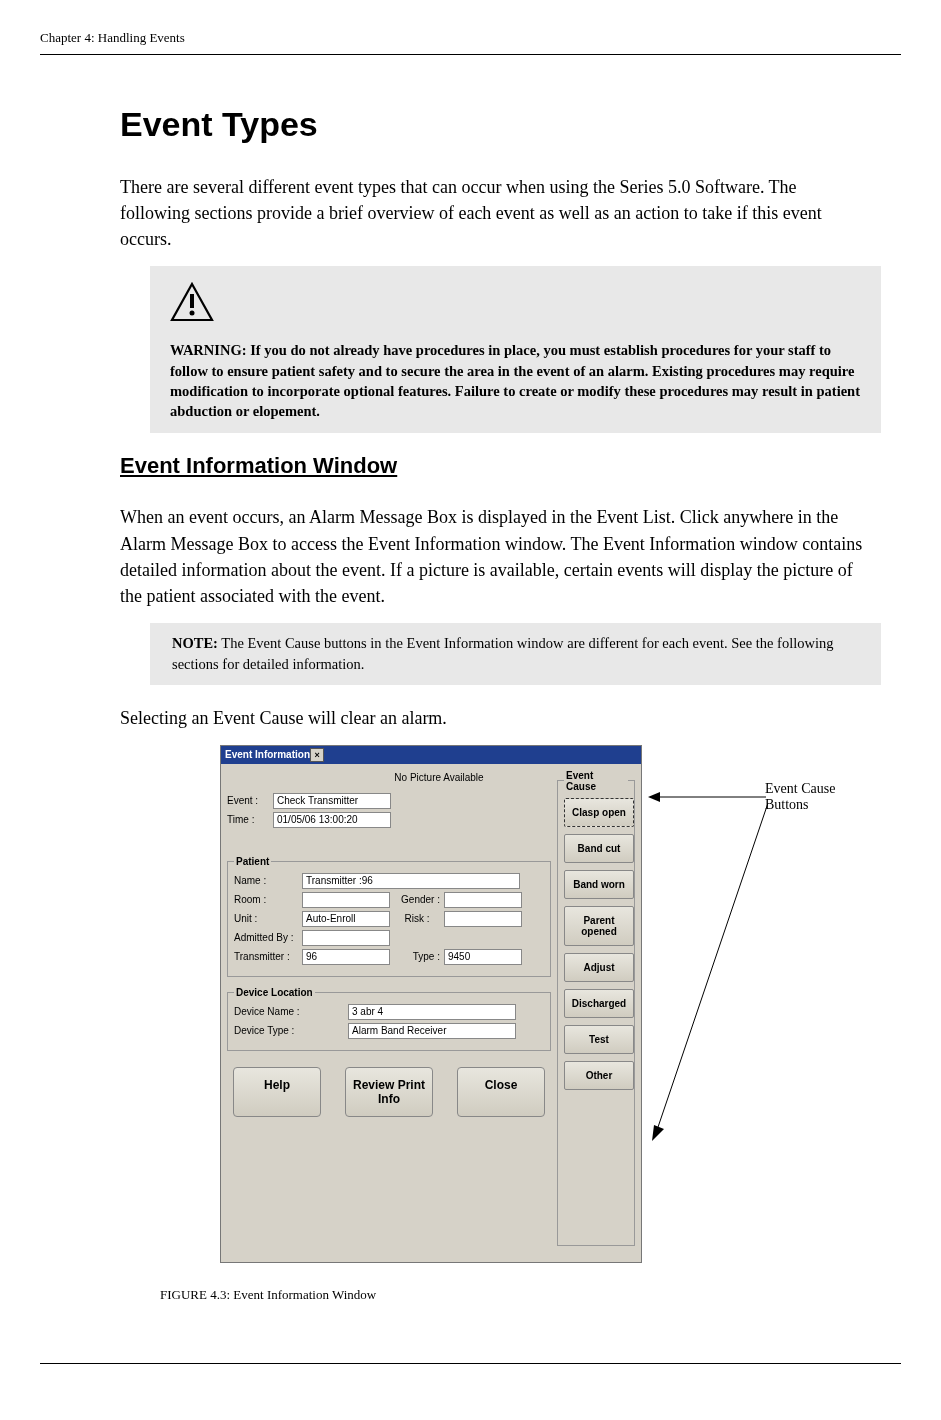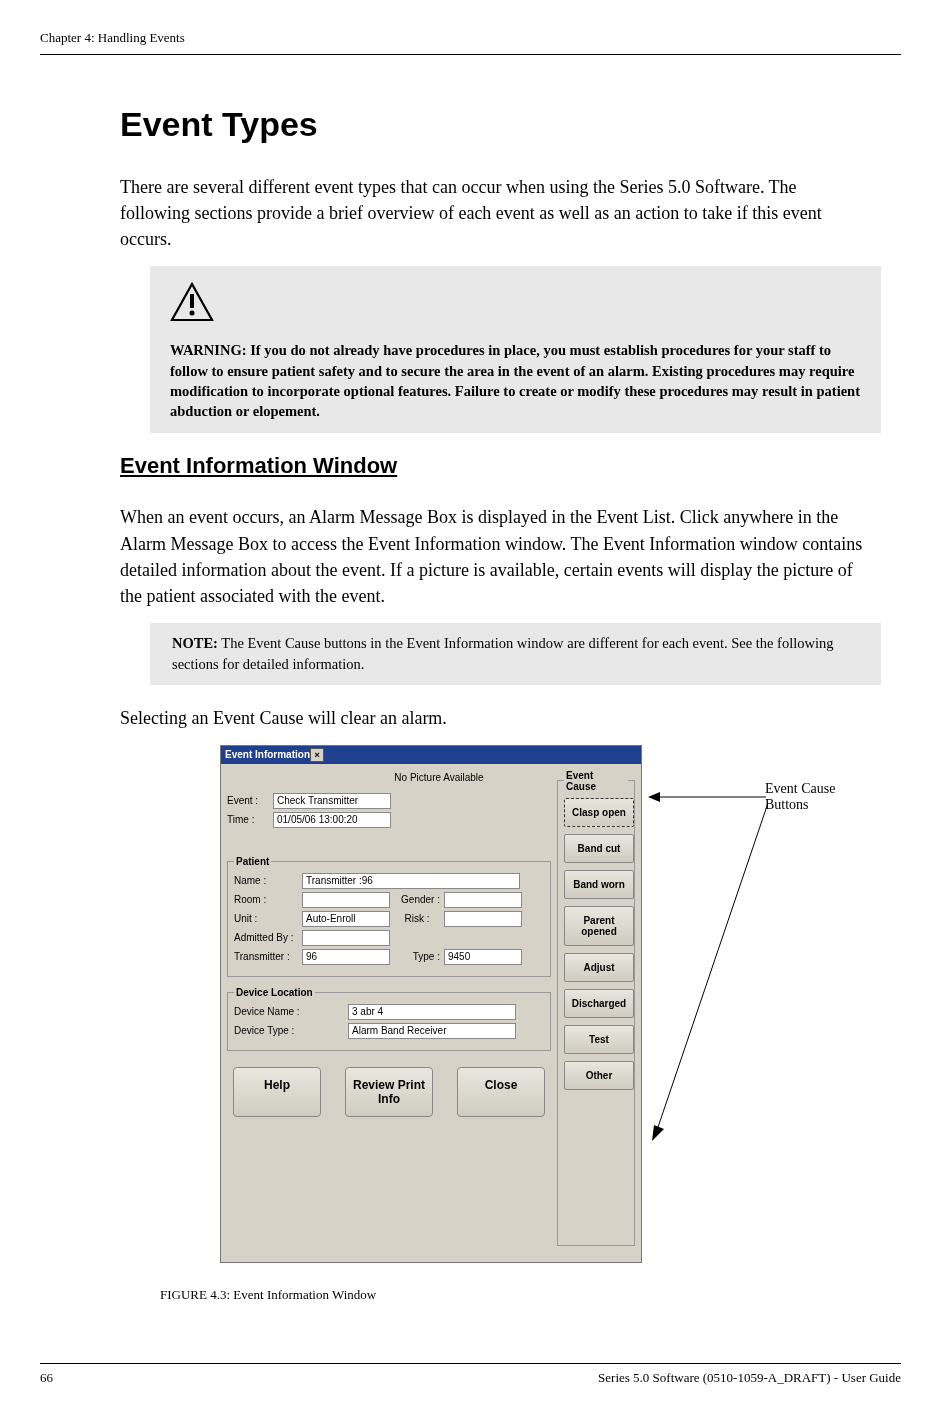--- a/index.html
+++ b/index.html
@@ -330,17 +330,13 @@
       <span>Event Cause</span><br>
       <span>Buttons</span>
     </div>
   </div>
 
   <div class="figure-caption">FIGURE 4.3:    Event Information Window</div>
 </div>
 
 <div class="footer">
   <hr class="footer-line">
-  <div class="footer-row">
-    <span>66</span>
-    <span>Series 5.0 Software (0510-1059-A_DRAFT) - User Guide</span>
-  </div>
 </div>
 
 </body></html>

